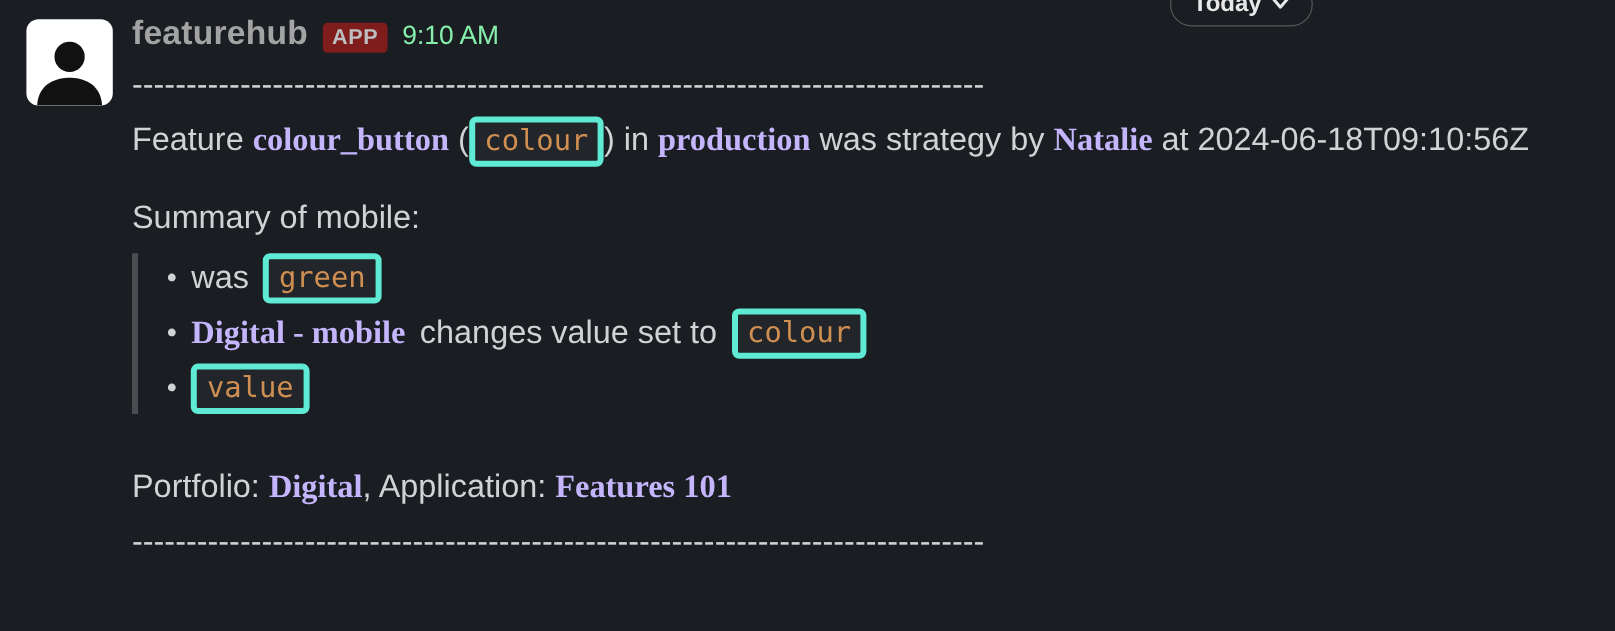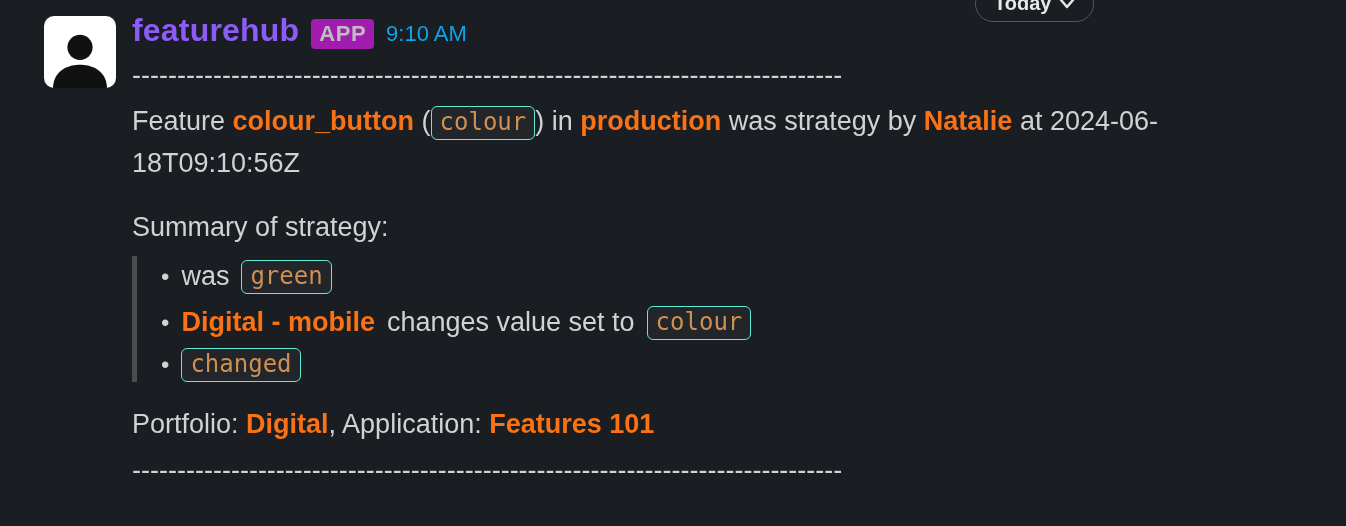--- a/index.html
+++ b/index.html
@@ -8,21 +8,21 @@
     height: 526px;
     background: #1a1d21;
     color: #d1d2d3;
     font-family: -apple-system, BlinkMacSystemFont, "Segoe UI", Helvetica, Arial, sans-serif;
     overflow: hidden;
   }
   .container {
     position: relative;
     width: 100%;
     height: 100%;
-    padding: 10px 24px 24px 44px;
+    padding: 10px 24px 24px 22px;
   }
   .date-pill {
     position: absolute;
     top: -14px;
     left: 975px;
     border: 1px solid #565856;
     background: #1a1d21;
     border-radius: 24px;
     padding: 6px 18px 8px 18px;
     display: flex;
@@ -57,54 +57,54 @@
   .avatar svg { width: 62px; height: 62px; display: block; }
   .content { flex: 1; min-width: 0; }
   .header-line {
     display: flex;
     align-items: baseline;
     gap: 12px;
     margin-top: 2px;
   }
   .sender {
     font-weight: 900;
-    font-size: 32px;
-    color: #8b5cf6;
+    font-size: 28px;
+    color: #a3a3a3;
     letter-spacing: 0.2px;
   }
   .app-badge {
-    background: #a21caf;
+    background: #7f1d1d;
     color: #bdbec0;
-    font-size: 22px;
+    font-size: 18px;
     font-weight: 600;
     padding: 2px 8px;
     border-radius: 4px;
     letter-spacing: 0.5px;
   }
   .time {
-    color: #0ea5e9;
+    color: #86efac;
     font-size: 22px;
   }
   .body {
     font-size: 27px;
     line-height: 1.55;
     color: #d1d2d3;
   }
   .dash-line {
     color: #d1d2d3;
     font-size: 27px;
     letter-spacing: 0;
     white-space: nowrap;
     overflow: hidden;
     margin: 6px 0 4px 0;
   }
-  .b { font-weight: 700; color: #f97316; }
+  .b { font-weight: 700; color: #c4b5fd; font-family: Liberation Serif, serif; }
   .code {
     display: inline-block;
-    border: 1px solid #5eead4;
+    border: 5px solid #5eead4;
     background: #222529;
     color: #d08f52;
     font-family: ui-monospace, SFMono-Regular, Menlo, Consolas, monospace;
     font-size: 24px;
     padding: 0 8px 2px 8px;
     border-radius: 6px;
     vertical-align: baseline;
     line-height: 1.25;
   }
   .summary-title { margin-top: 22px; }
@@ -118,21 +118,21 @@
     align-items: center;
     gap: 12px;
     flex-wrap: wrap;
     margin: 4px 0;
   }
   .bullet {
     color: #d1d2d3;
     font-size: 24px;
     line-height: 1;
   }
-  .footer-line { margin-top: 22px; }
+  .footer-line { margin-top: 40px; }
   .dash-line.bottom { margin-top: 4px; }
 </style>
 </head>
 <body>
 
 <div class="container">
 
   <div class="date-pill">
     <span>Today</span>
     <span class="chev">
@@ -160,37 +160,37 @@
       </div>
 
       <div class="body">
 
         <div class="dash-line">-------------------------------------------------------------------------------</div>
 
         <div>
           <span>Feature </span><span class="b">colour_button</span><span> (</span><span class="code">colour</span><span>) in </span><span class="b">production</span><span> was strategy by </span><span class="b">Natalie</span><span> at 2024-06-18T09:10:56Z</span>
         </div>
 
-        <div class="summary-title">Summary of strategy:</div>
+        <div class="summary-title">Summary of mobile:</div>
 
         <div class="quote-block">
           <div class="row">
             <span class="bullet">•</span>
             <span> was </span>
             <span class="code">green</span>
           </div>
           <div class="row">
             <span class="bullet">•</span>
             <span class="b">Digital - mobile</span>
             <span> changes value set to </span>
             <span class="code">colour</span>
           </div>
           <div class="row">
             <span class="bullet">•</span>
-            <span class="code">changed</span>
+            <span class="code">value</span>
           </div>
         </div>
 
         <div class="footer-line">
           <span>Portfolio: </span><span class="b">Digital</span><span>, Application: </span><span class="b">Features 101</span>
         </div>
 
         <div class="dash-line bottom">-------------------------------------------------------------------------------</div>
 
       </div>

